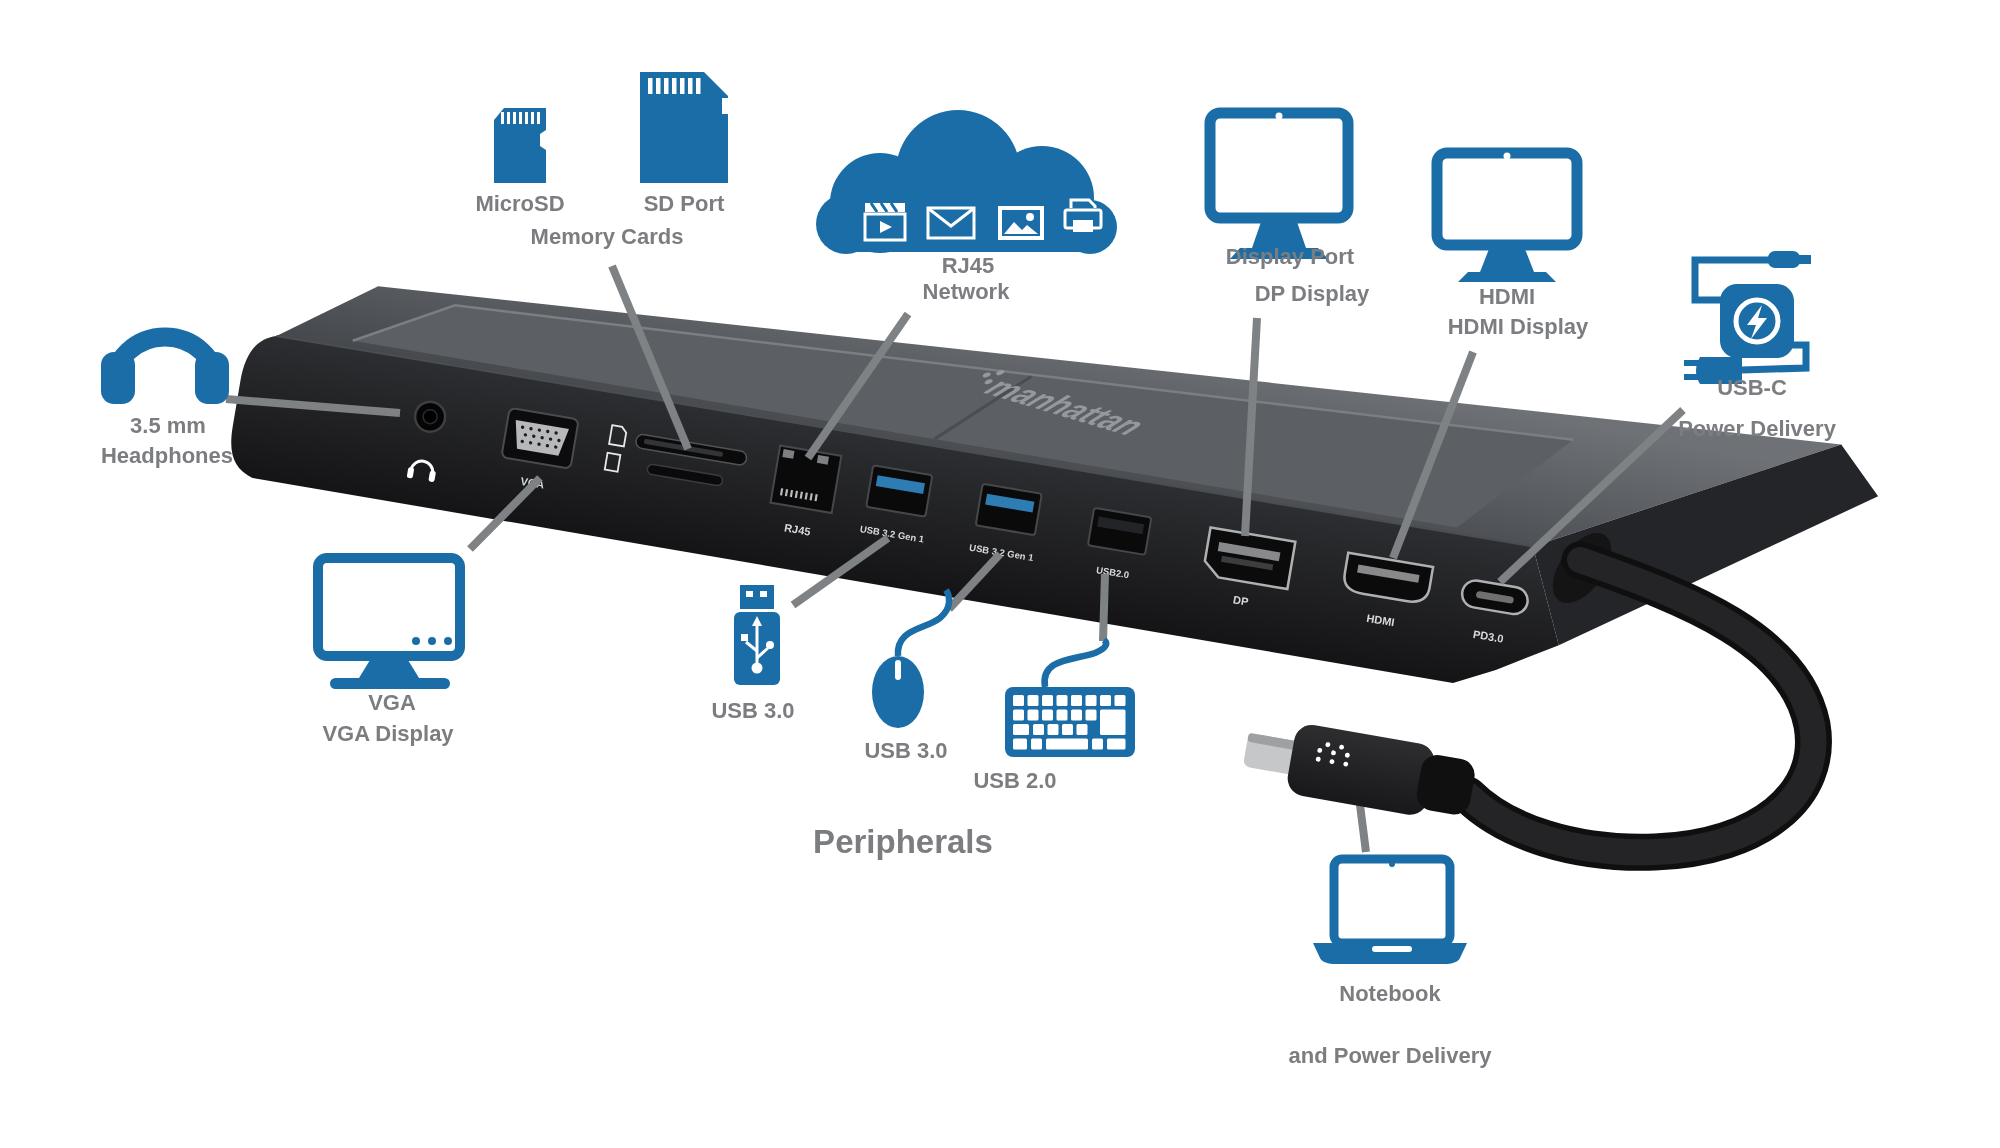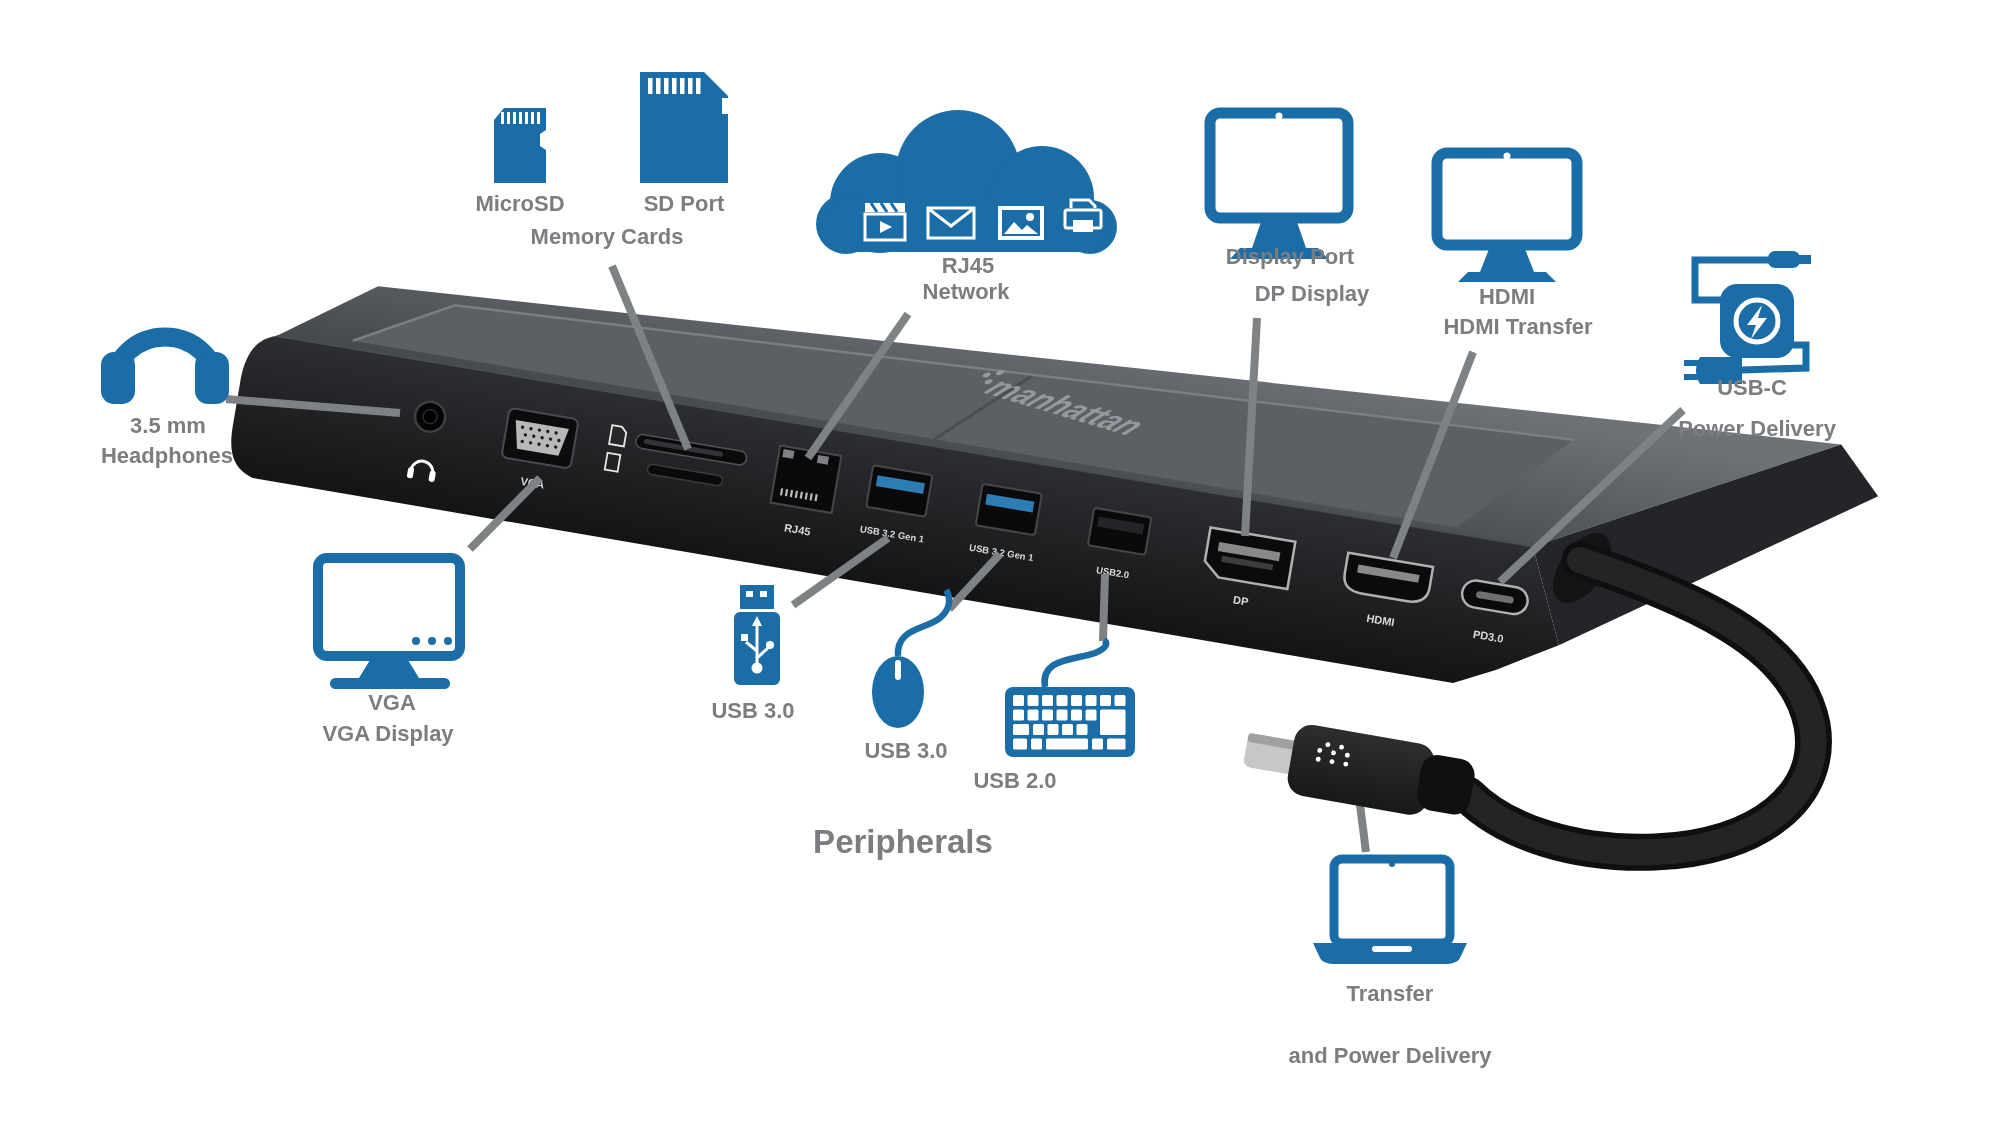--- a/index.html
+++ b/index.html
@@ -367,26 +367,26 @@
   </svg>
 
   <div class="lbl" style="left:520px;top:204px">MicroSD</div>
   <div class="lbl" style="left:684px;top:204px">SD Port</div>
   <div class="lbl" style="left:607px;top:237px">Memory Cards</div>
   <div class="lbl" style="left:968px;top:266px">RJ45</div>
   <div class="lbl" style="left:966px;top:292px">Network</div>
   <div class="lbl" style="left:1290px;top:257px">Display Port</div>
   <div class="lbl" style="left:1312px;top:294px">DP Display</div>
   <div class="lbl" style="left:1507px;top:297px">HDMI</div>
-  <div class="lbl" style="left:1518px;top:327px">HDMI Transfer</div>
+  <div class="lbl" style="left:1518px;top:327px">HDMI Display</div>
   <div class="lbl" style="left:1752px;top:388px">USB-C</div>
   <div class="lbl" style="left:1757px;top:429px">Power Delivery</div>
   <div class="lbl" style="left:168px;top:426px">3.5 mm</div>
   <div class="lbl" style="left:167px;top:456px">Headphones</div>
   <div class="lbl" style="left:392px;top:703px">VGA</div>
   <div class="lbl" style="left:388px;top:734px">VGA Display</div>
   <div class="lbl" style="left:753px;top:711px">USB 3.0</div>
   <div class="lbl" style="left:906px;top:751px">USB 3.0</div>
   <div class="lbl" style="left:1015px;top:781px">USB 2.0</div>
   <div class="lbl big" style="left:903px;top:809px">Peripherals</div>
-  <div class="lbl" style="left:1390px;top:994px">Transfer</div>
+  <div class="lbl" style="left:1390px;top:994px">Notebook</div>
   <div class="lbl" style="left:1390px;top:1056px">and Power Delivery</div>
 </div>
 
 </body></html>

